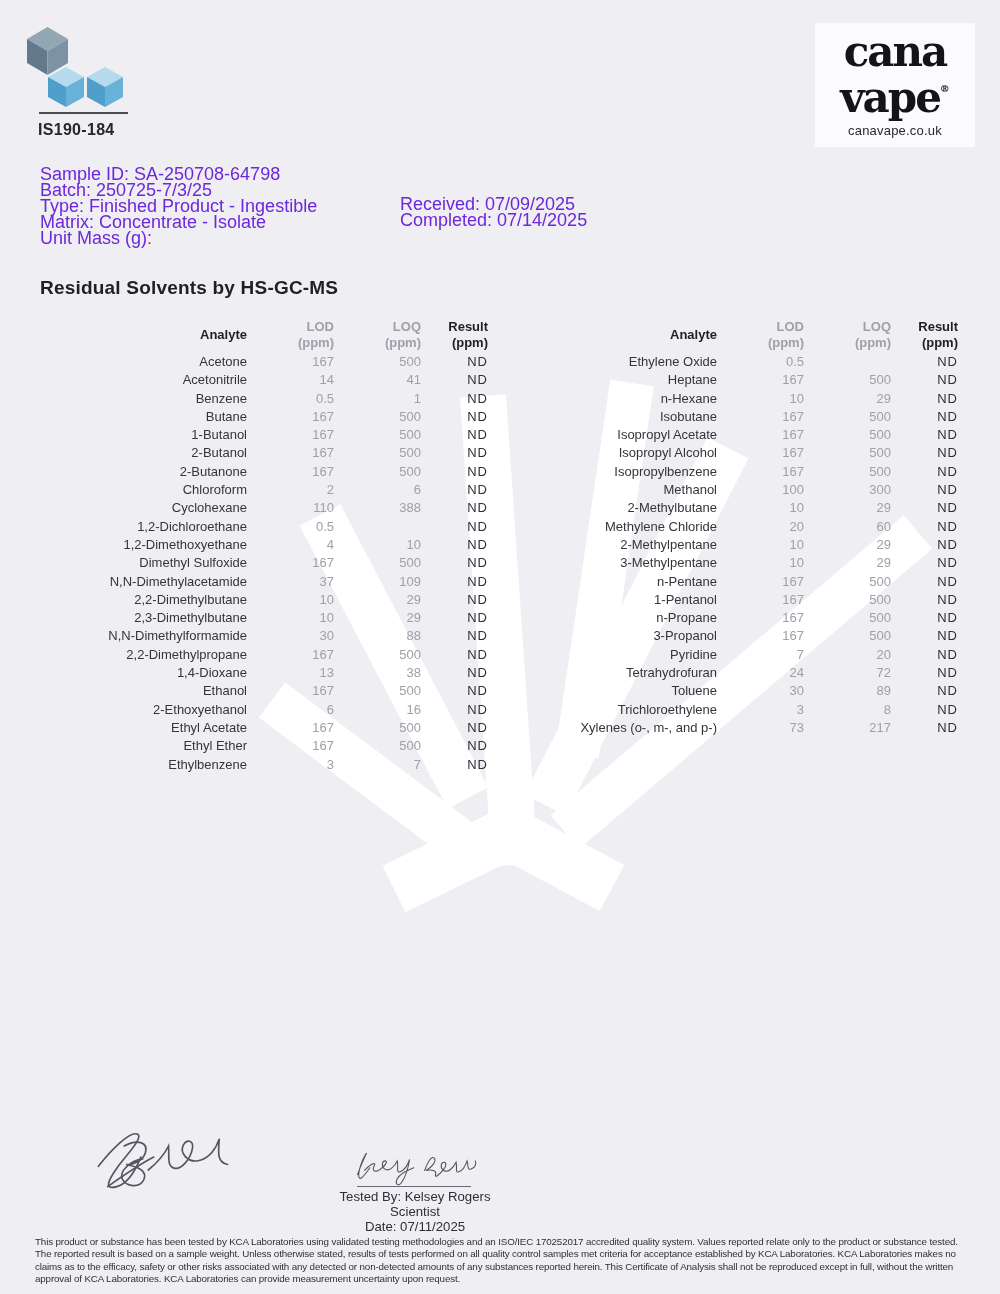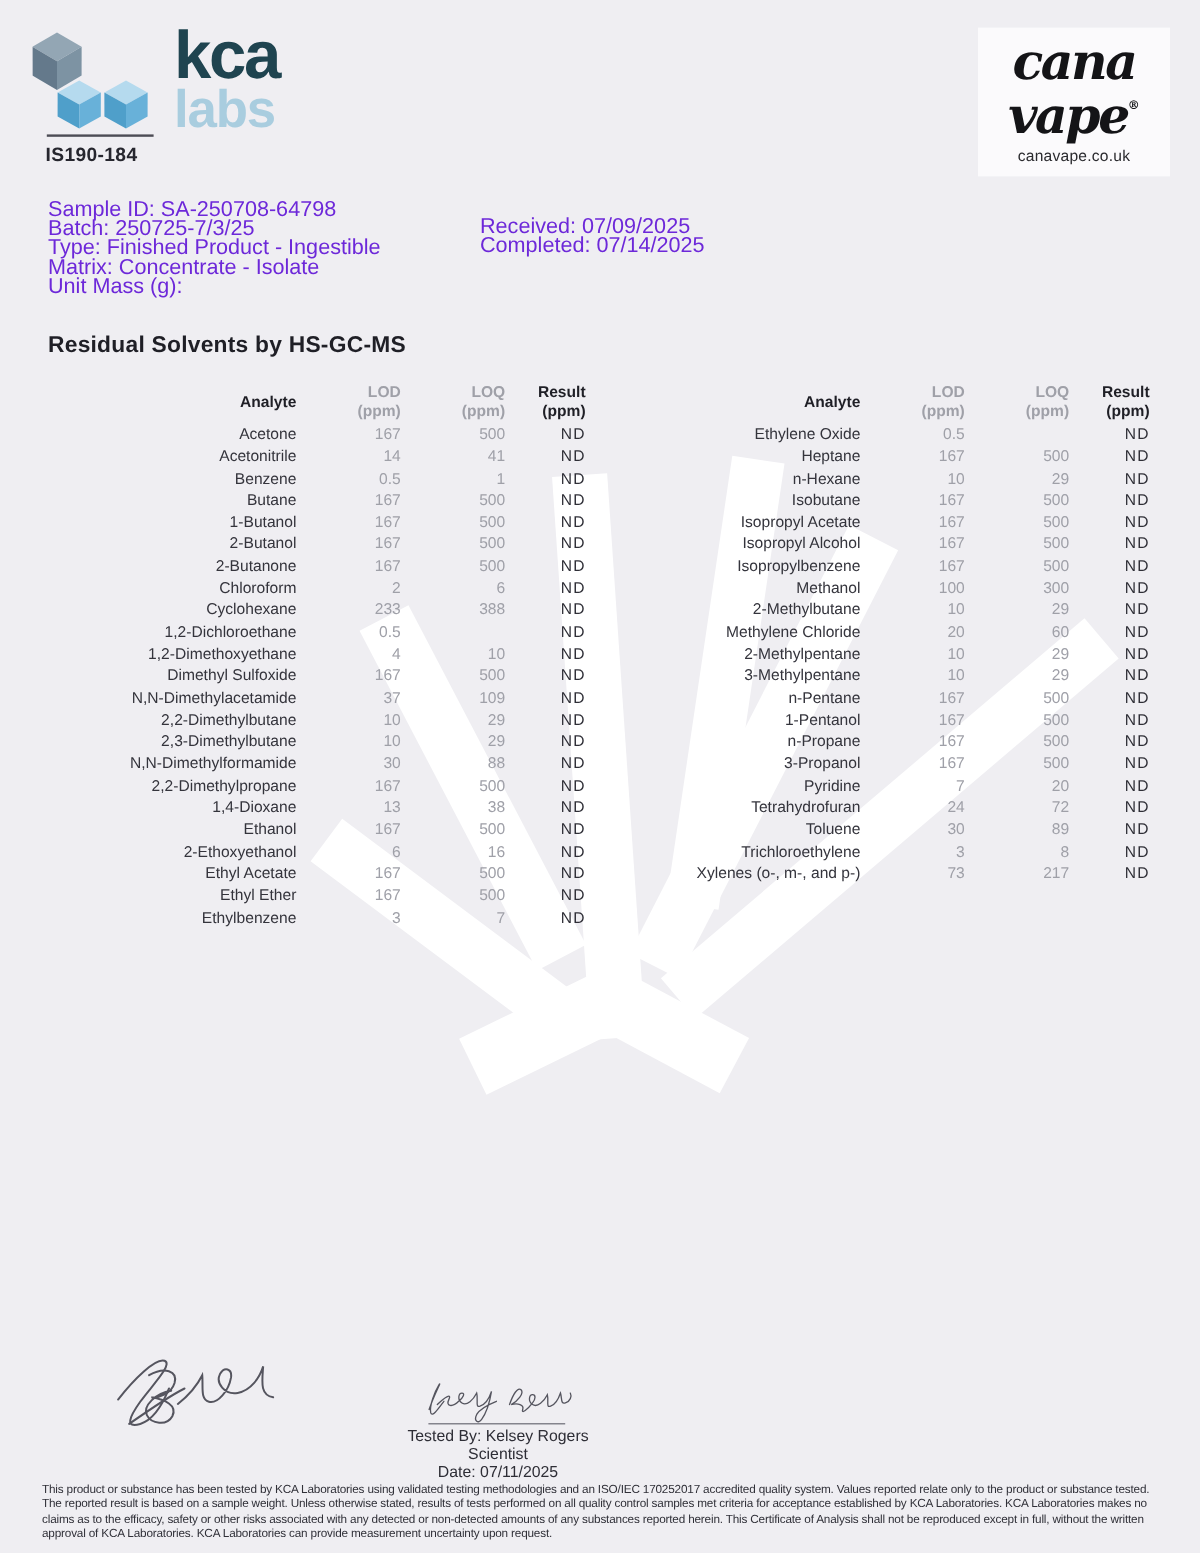--- a/index.html
+++ b/index.html
@@ -11,27 +11,27 @@
   #watermark{position:absolute;left:0;top:0;z-index:1;}
   
   #kca-word{left:145px;top:20px;line-height:1;}
   #kca-word .kca{font-size:56px;font-weight:bold;color:#1f4450;letter-spacing:-2px;line-height:52px;}
   #kca-word .labs{font-size:44px;font-weight:bold;color:#a9cddf;letter-spacing:-1px;line-height:40px;}
   #logo-rule{left:39px;top:112px;width:89px;height:2px;background:#4c4c55;}
   #report-id{left:38px;top:121px;font-size:16px;font-weight:bold;color:#26262e;letter-spacing:0.3px;}
   
   #cv-box{left:815px;top:23px;width:160px;height:124px;background:#fbfafc;text-align:center;}
   .cv-word{font-family:"DejaVu Serif", serif;font-weight:bold;color:#141417;font-size:42px;
-           line-height:37px;letter-spacing:-2px;font-style:italic;}
+           line-height:37px;letter-spacing:-2px;}
   .cv-word .reg{font-size:10px;vertical-align:20px;letter-spacing:0;}
   .cv-url{font-size:13px;color:#2a2a2e;margin-top:7px;letter-spacing:0.2px;}
   
   .info{font-size:18px;line-height:16px;color:#6d28d9;}
   #sample-left{left:40px;top:166px;}
-  #sample-right{left:400px;top:180px;}
+  #sample-right{left:400px;top:196px;}
   
   #section-title{left:40px;top:277px;font-size:19px;font-weight:bold;color:#1f1f26;letter-spacing:0.2px;}
   
   .rs-table{top:316px;width:440px;text-align:right;}
   #table-left{left:48px;}
   #table-right{left:518px;}
   .thead{display:grid;grid-template-columns:199px 87px 87px 67px;align-items:center;height:37px;}
   .thead .h{font-weight:bold;font-size:13px;line-height:16px;}
   .h-dark{color:#1f1f26;}
   .h-gray{color:#9fa0a8;}
@@ -80,24 +80,20 @@
       <polygon points="21,51 39,61 39,81 21,71" fill="#4f9fca"></polygon>
       <polygon points="57,51 39,61 39,81 57,71" fill="#68b1d9"></polygon>
     </g>
     <g>
       <polygon points="78,41 96,51 78,61 60,51" fill="#b5daee"></polygon>
       <polygon points="60,51 78,61 78,81 60,71" fill="#4f9fca"></polygon>
       <polygon points="96,51 78,61 78,81 96,71" fill="#68b1d9"></polygon>
     </g>
   </svg>
 
-  <div id="kca-word" class="abs z">
-    <div class="kca">kca</div>
-    <div class="labs">labs</div>
-  </div>
 
   <div id="logo-rule" class="abs z"></div>
   <div id="report-id" class="abs z">IS190-184</div>
 
   <div id="cv-box" class="abs z">
     <div class="cv-word" style="margin-top:10px;">
       <span>cana</span><br>
       <span>vape</span><span class="reg">®</span>
     </div>
     <div class="cv-url">canavape.co.uk</div>
@@ -177,21 +173,21 @@
           <div class="tcell c-r">ND</div>
         </div>
         <div class="trow">
           <div class="tcell c-a">Chloroform</div>
           <div class="tcell c-n">2</div>
           <div class="tcell c-n">6</div>
           <div class="tcell c-r">ND</div>
         </div>
         <div class="trow">
           <div class="tcell c-a">Cyclohexane</div>
-          <div class="tcell c-n">233</div>
+          <div class="tcell c-n">110</div>
           <div class="tcell c-n">388</div>
           <div class="tcell c-r">ND</div>
         </div>
         <div class="trow">
           <div class="tcell c-a">1,2-Dichloroethane</div>
           <div class="tcell c-n">0.5</div>
           <div class="tcell c-n"></div>
           <div class="tcell c-r">ND</div>
         </div>
         <div class="trow">

